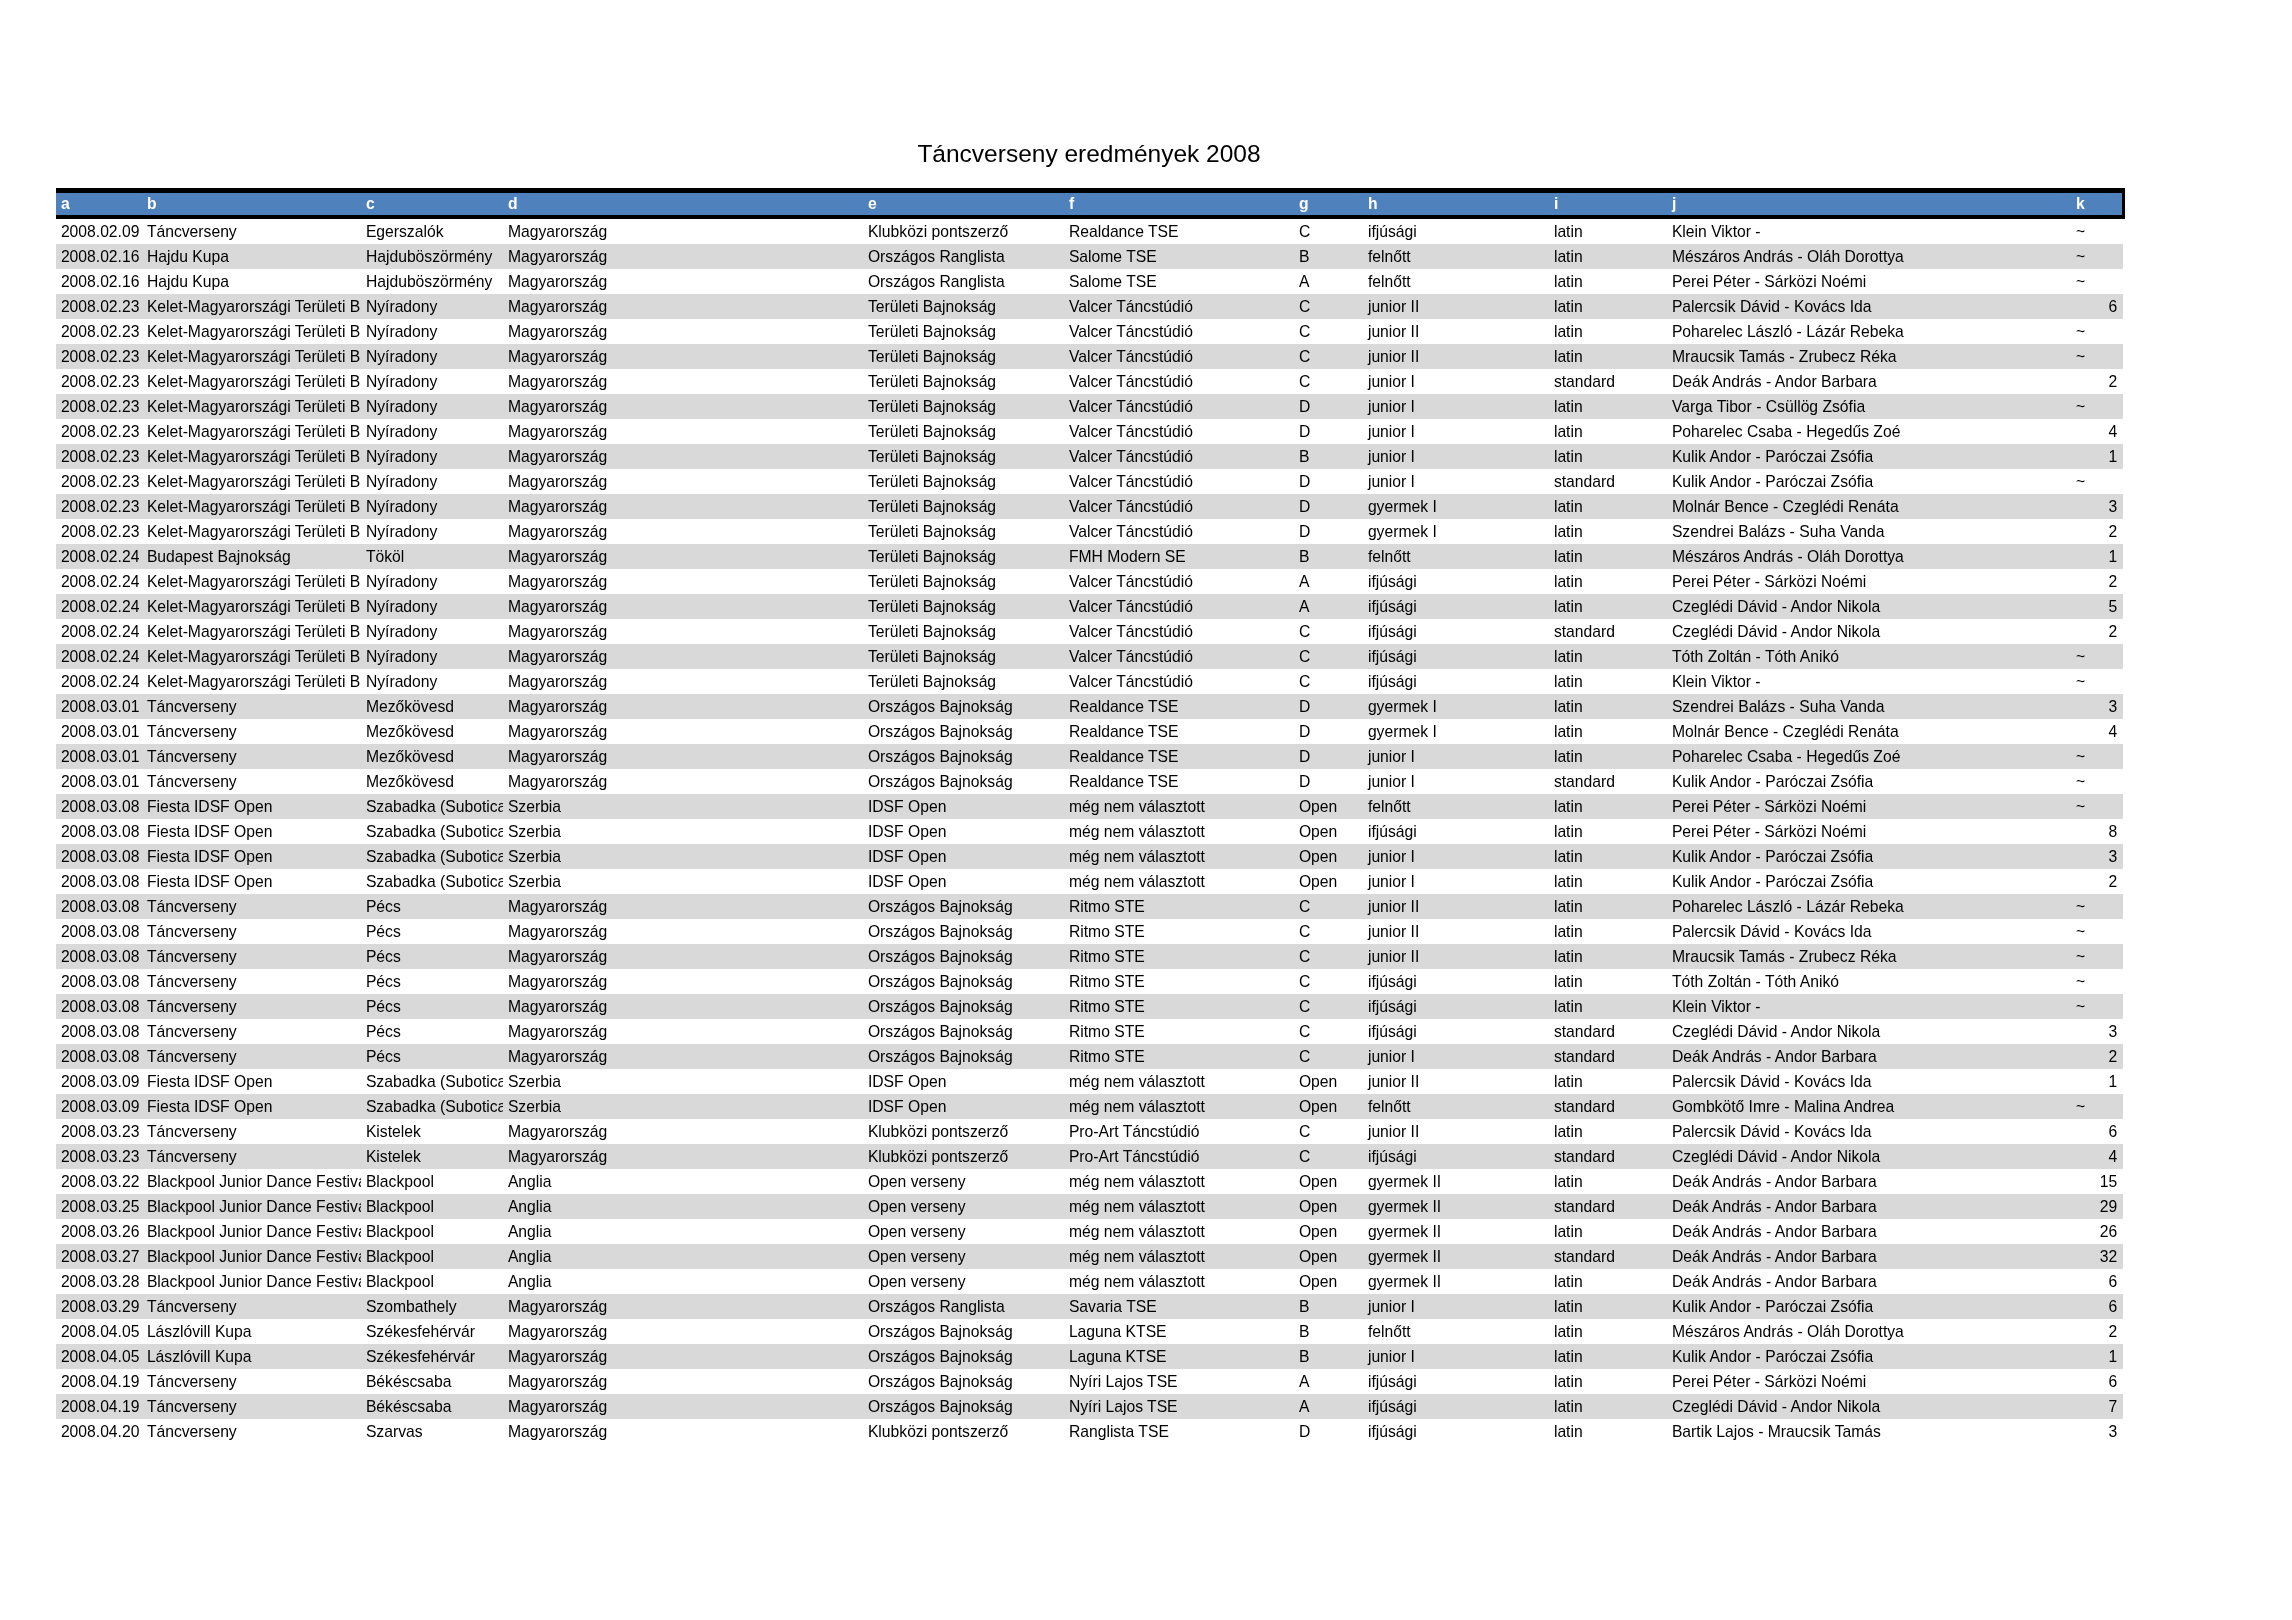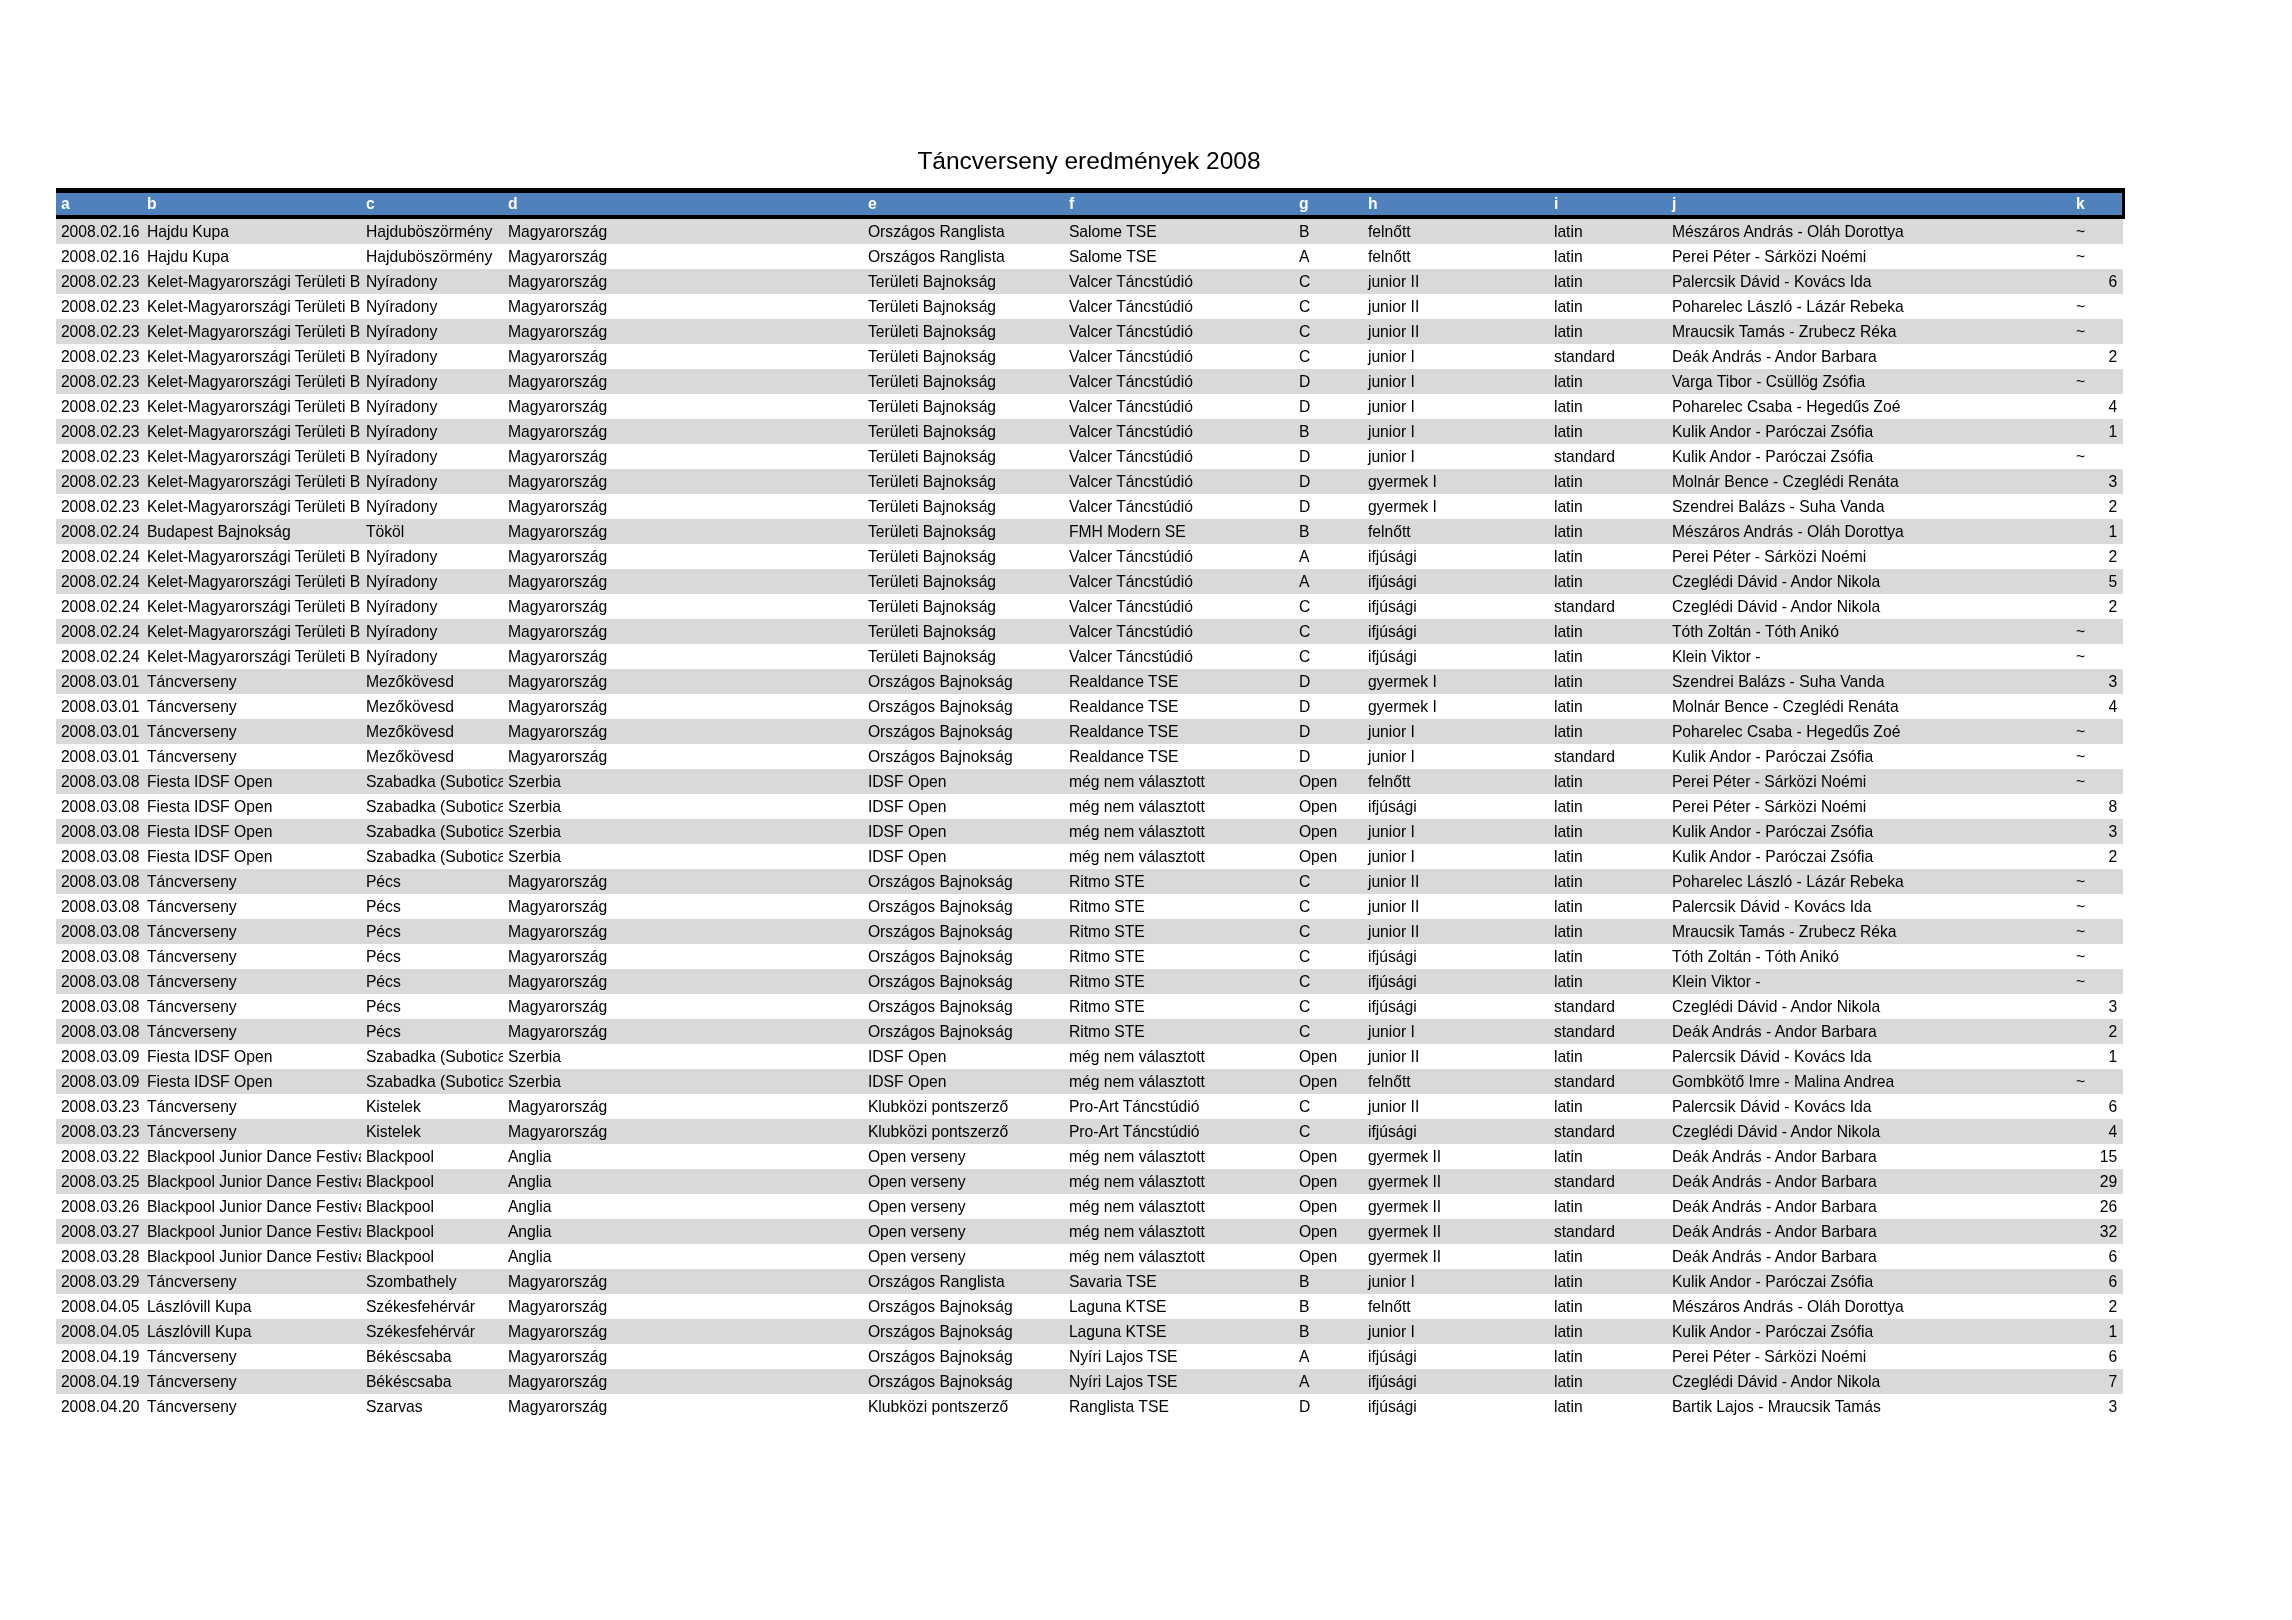--- a/index.html
+++ b/index.html
@@ -5,21 +5,21 @@
   html,body{margin:0;padding:0;}
   body{
     width:2293px;height:1620px;
     background:#ffffff;
     font-family:"Liberation Sans", sans-serif;
     overflow:hidden;
     position:relative;
   }
   .page-title{
     position:absolute;
-    top:147px;left:56px;width:2066px;
+    top:140px;left:56px;width:2066px;
     text-align:center;
     font-size:24.5px;
     font-weight:400;
     color:#000000;
   }
   .sheet{
     position:absolute;
     top:188px;left:56px;
   }
   table.results{
@@ -89,20 +89,33 @@
           <th>e</th>
           <th>f</th>
           <th>g</th>
           <th>h</th>
           <th>i</th>
           <th>j</th>
           <th>k</th>
         </tr>
     </thead>
     <tbody>
+        <tr class="even">
+          <td>2008.02.09</td>
+          <td>Táncverseny</td>
+          <td>Egerszalók</td>
+          <td>Magyarország</td>
+          <td>Klubközi pontszerző</td>
+          <td>Realdance TSE</td>
+          <td>C</td>
+          <td>ifjúsági</td>
+          <td>latin</td>
+          <td>Klein Viktor -</td>
+          <td>~</td>
+        </tr>
         <tr class="odd">
           <td>2008.02.16</td>
           <td>Hajdu Kupa</td>
           <td>Hajduböszörmény</td>
           <td>Magyarország</td>
           <td>Országos Ranglista</td>
           <td>Salome TSE</td>
           <td>B</td>
           <td>felnőtt</td>
           <td>latin</td>

